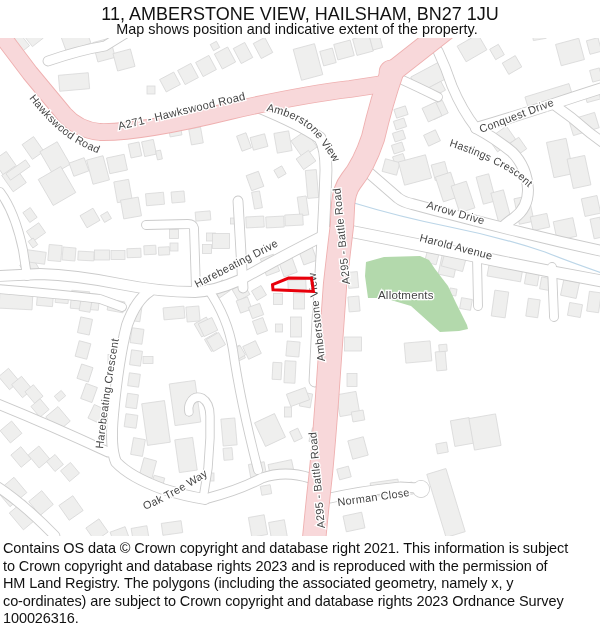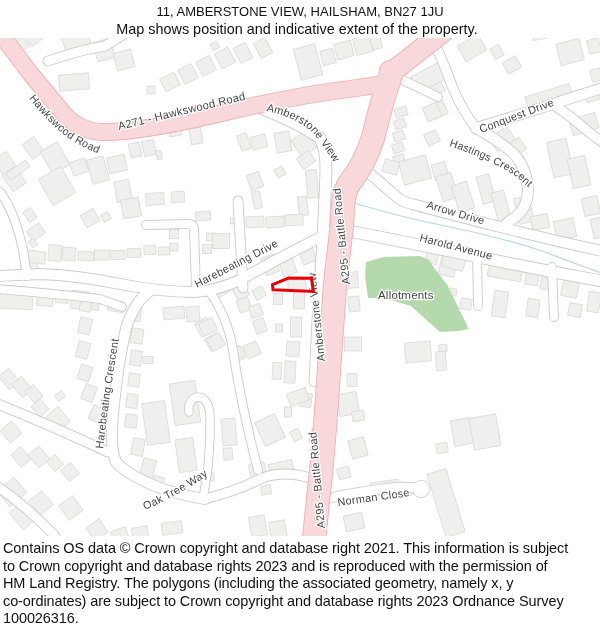--- a/index.html
+++ b/index.html
@@ -1,17 +1,17 @@
 <!DOCTYPE html>
 <html><head>
 <meta charset="utf-8">
 <style>
   html,body{margin:0;padding:0;background:#fff;width:600px;height:625px;overflow:hidden;}
   body{font-family:"Liberation Sans", sans-serif;position:relative;}
-  #hdr1{position:absolute;top:4px;left:0;width:600px;text-align:center;font-size:13px;color:#111;}
+  #hdr1{position:absolute;top:4px;left:0;width:600px;text-align:center;font-size:18px;color:#111;}
   #hdr2{position:absolute;top:21px;left:0;width:594px;text-align:center;font-size:14.4px;color:#111;}
   #ftr{position:absolute;top:540px;left:3px;width:597px;font-size:14.5px;line-height:17.6px;color:#111;letter-spacing:-0.1px;}
   #map{position:absolute;top:0;left:0;}
   .lbl{font-size:11px;fill:#454545;stroke:#ffffff;stroke-width:2.6px;paint-order:stroke;font-family:"Liberation Sans",sans-serif;letter-spacing:0.2px;}
 </style>
 </head>
 <body>
 
 <div id="hdr1">11, AMBERSTONE VIEW, HAILSHAM, BN27 1JU</div>
 

